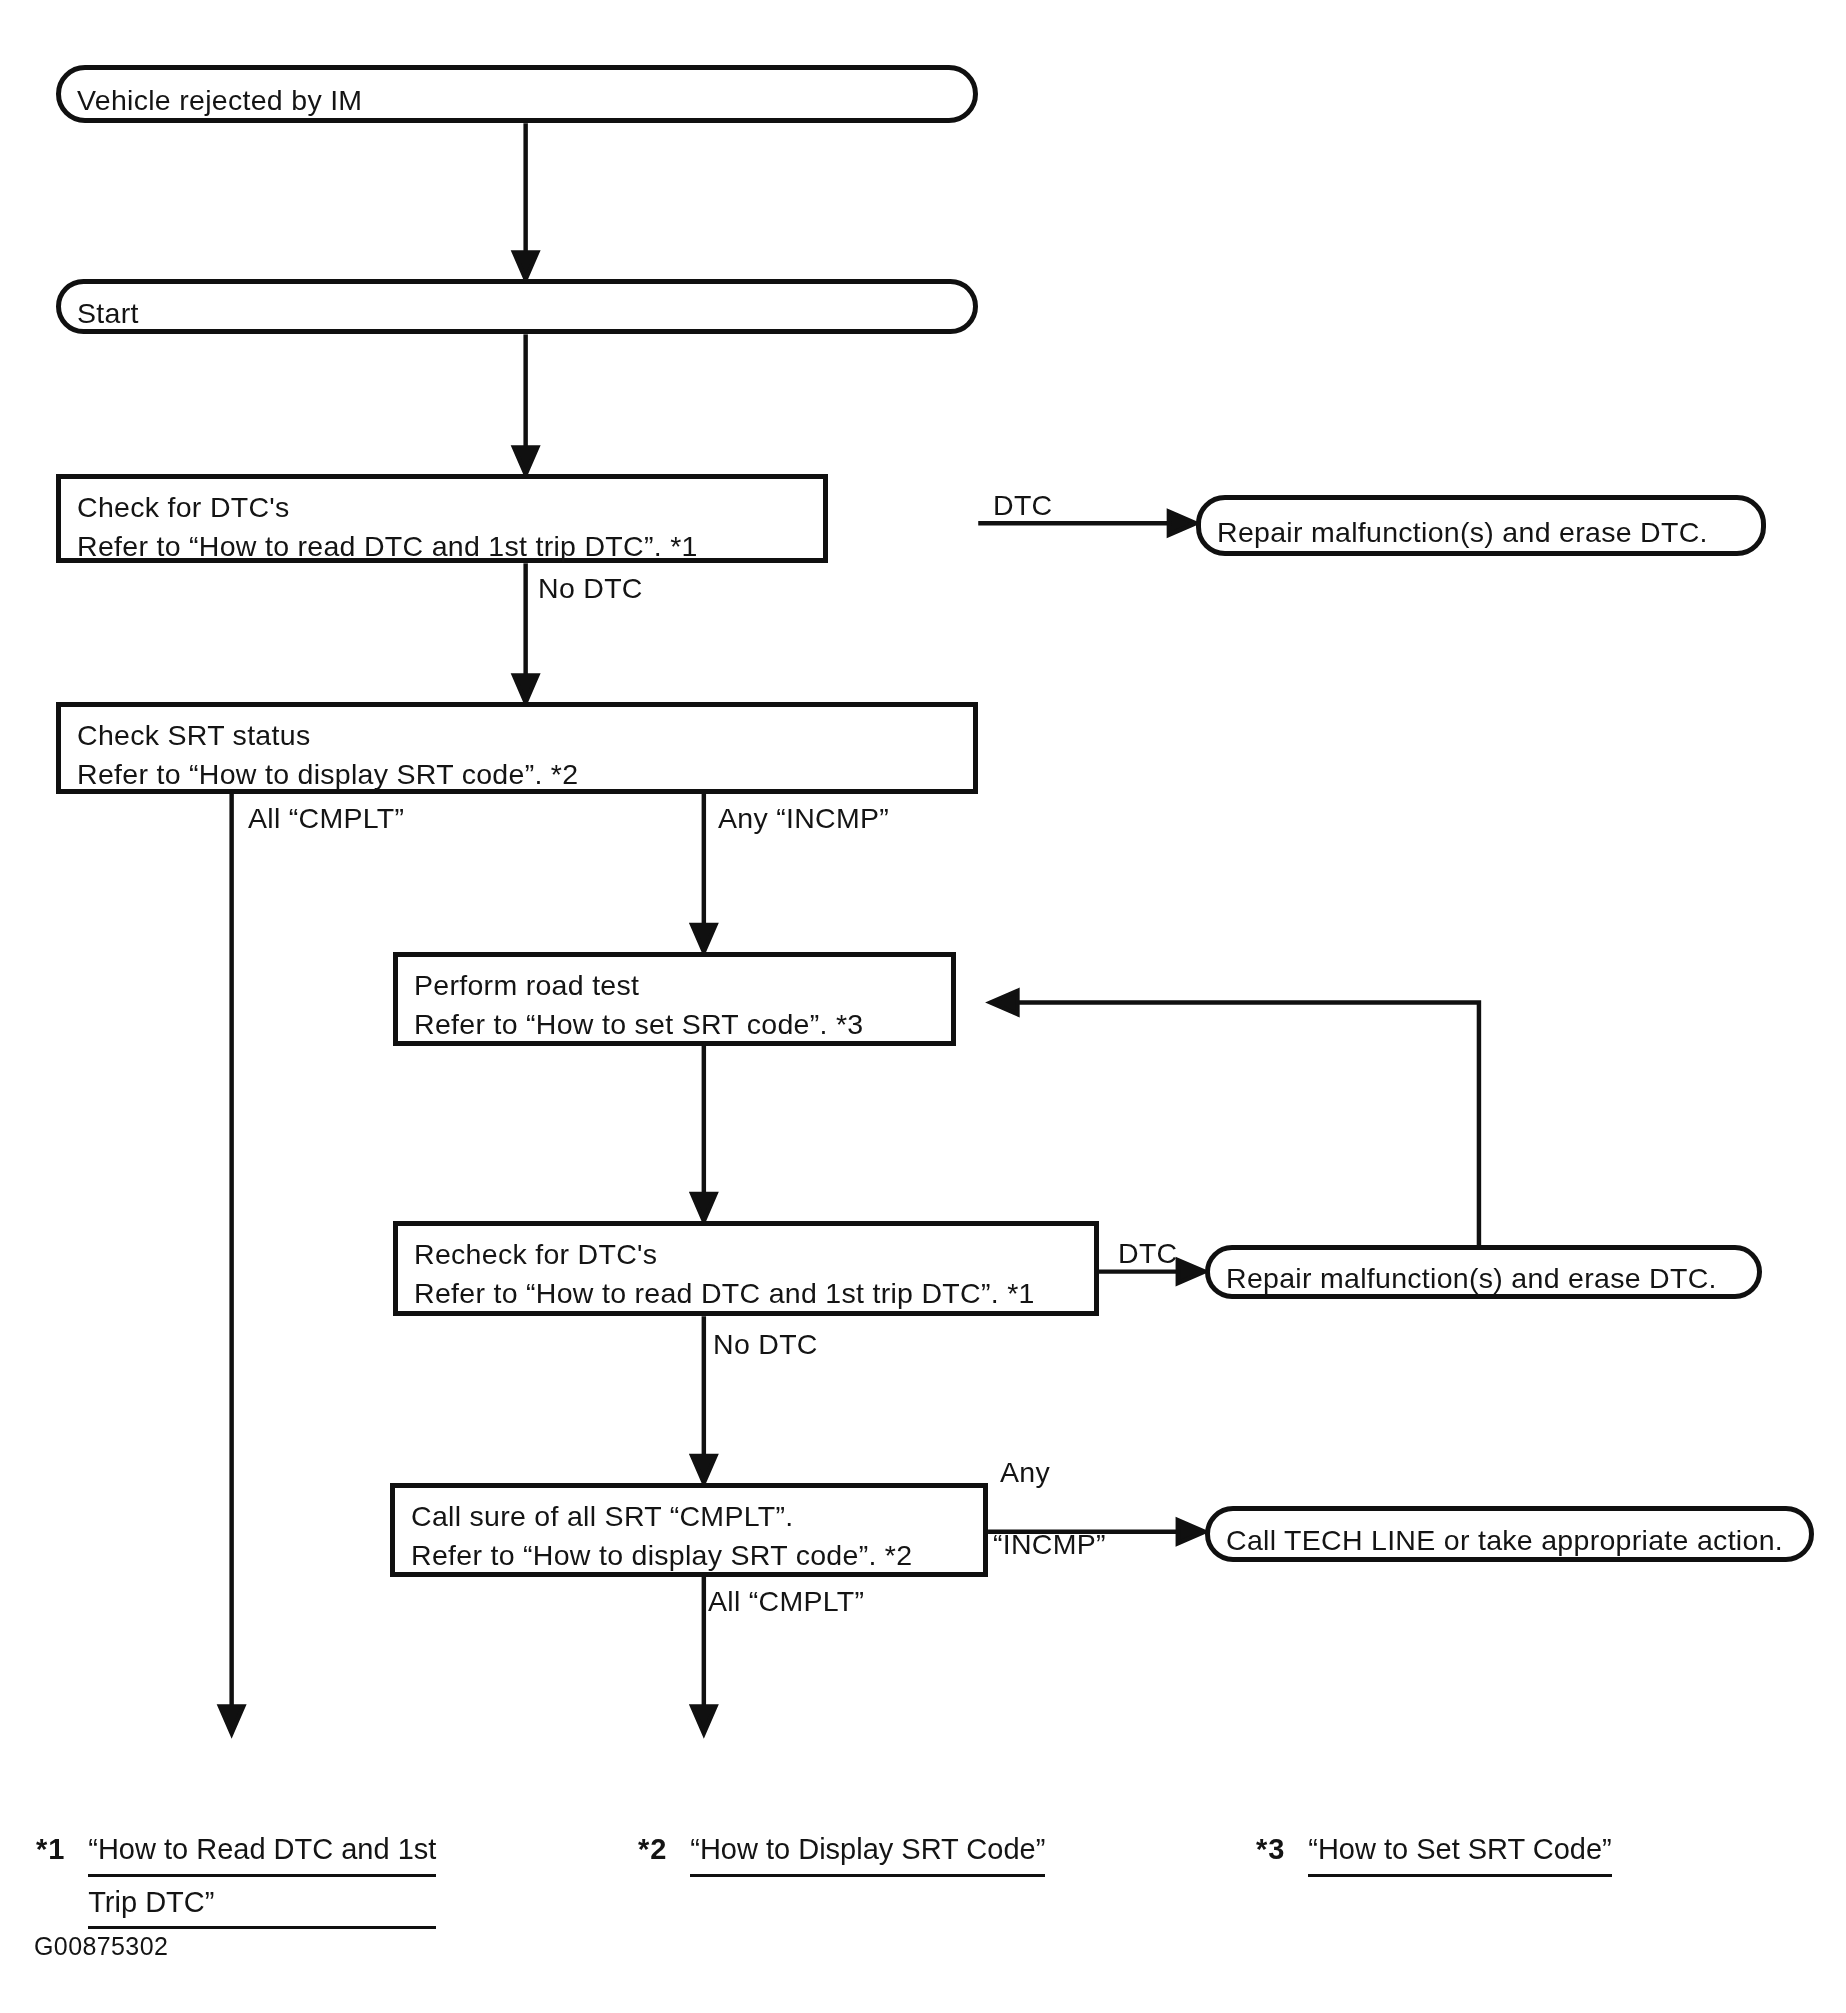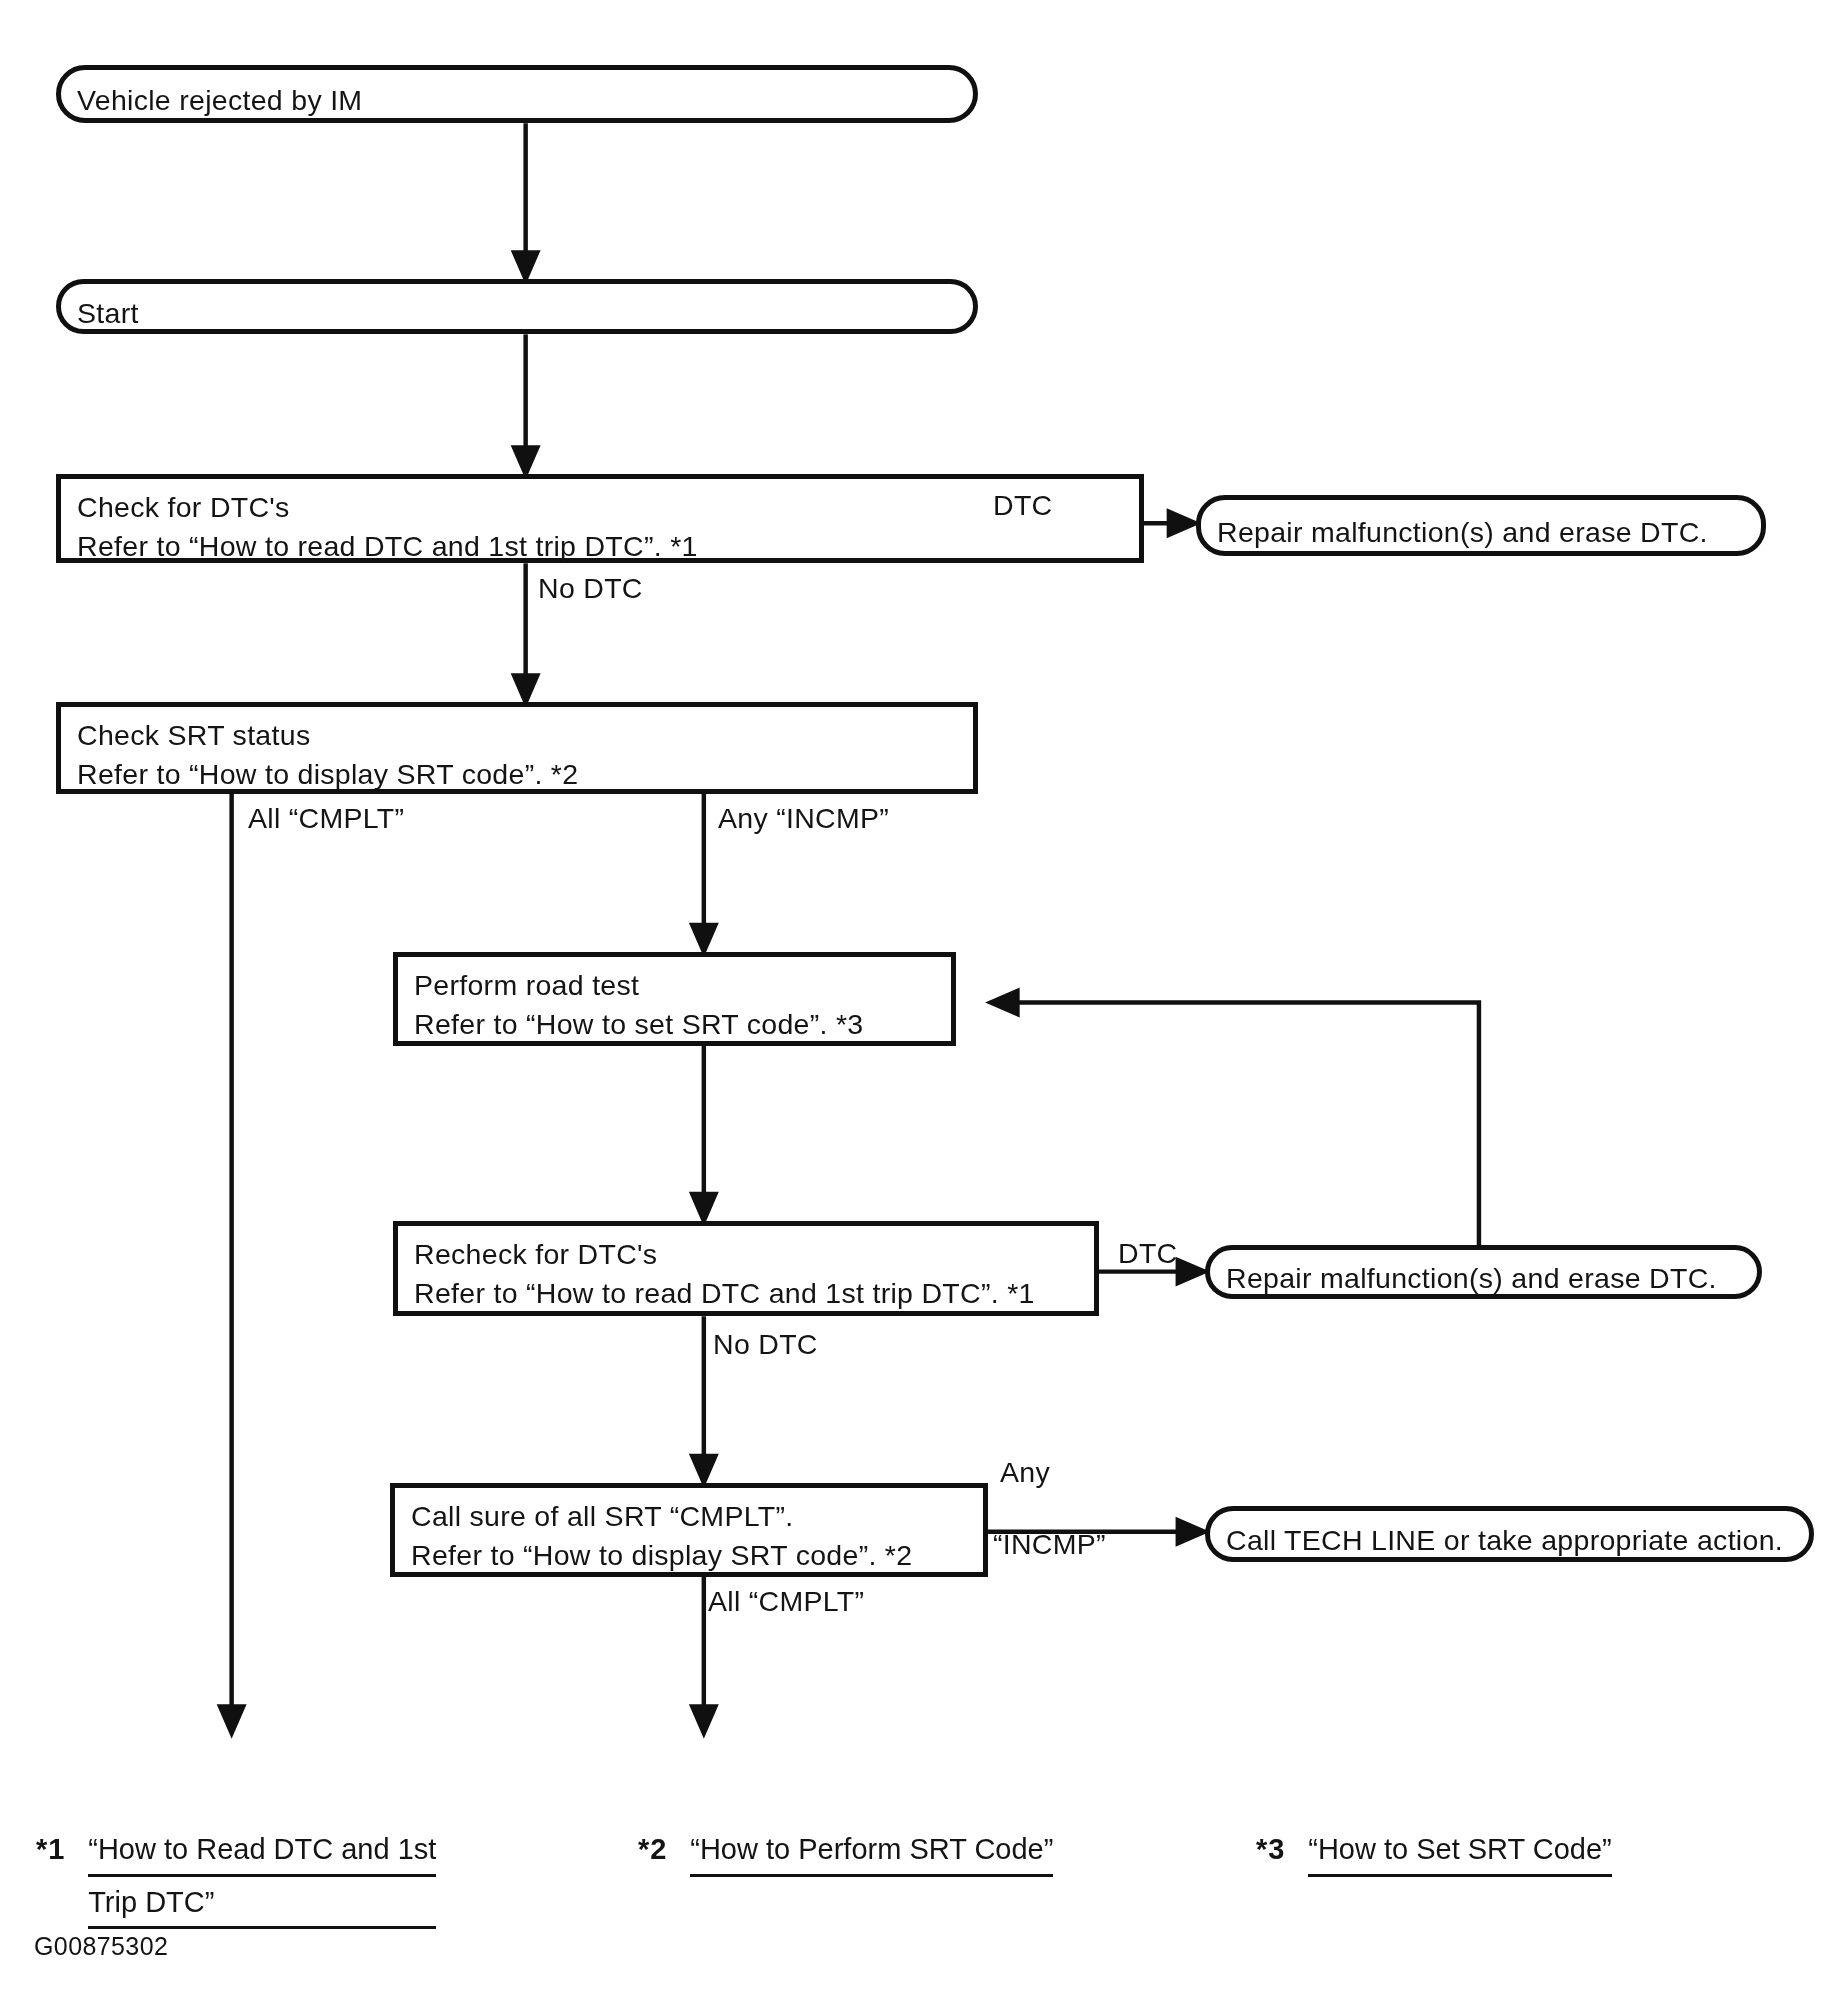--- a/index.html
+++ b/index.html
@@ -130,21 +130,21 @@
   </svg>
 
   <div class="node node--single" style="left:56px; top:65px; width:922px; height:58px;">
     <div>Vehicle rejected by IM</div>
   </div>
 
   <div class="node node--single" style="left:56px; top:279px; width:922px; height:55px;">
     <div>Start</div>
   </div>
 
-  <div class="node" style="left:56px; top:474px; width:1088px; height:89px;">
+  <div class="node" style="left:56px; top:474px; width:772px; height:89px;">
     <div>Check for DTC's</div>
     <div>Refer to “How to read DTC and 1st trip DTC”. *1</div>
   </div>
 
   <div class="node node--single" style="left:1196px; top:495px; width:570px; height:61px;">
     <div>Repair malfunction(s) and erase DTC.</div>
   </div>
 
   <div class="node" style="left:56px; top:702px; width:922px; height:92px;">
     <div>Check SRT status</div>
@@ -185,21 +185,21 @@
     <div>Any</div>
     <div style="margin-left:-7.1px;margin-top:36px;">“INCMP”</div>
   </div>
   <div class="edge-label" style="left:708px; top:1583px;">All “CMPLT”</div>
 
   <div class="footnote" style="left:36px; top:1829px;">
     <span class="marker">*1</span><span class="fn-text"><span class="fn-line">“How to Read DTC and 1st</span><span class="fn-line fn-line2">Trip DTC”</span></span>
   </div>
 
   <div class="footnote" style="left:638px; top:1829px;">
-    <span class="marker">*2</span><span class="fn-text"><span class="fn-line">“How to Perform SRT Code”</span></span>
+    <span class="marker">*2</span><span class="fn-text"><span class="fn-line">“How to Display SRT Code”</span></span>
   </div>
 
   <div class="footnote" style="left:1256px; top:1829px;">
     <span class="marker">*3</span><span class="fn-text"><span class="fn-line">“How to Set SRT Code”</span></span>
   </div>
 
   <div class="fig-id" style="left:34px; top:1932px;">G00875302</div>
 
 </div>
 

